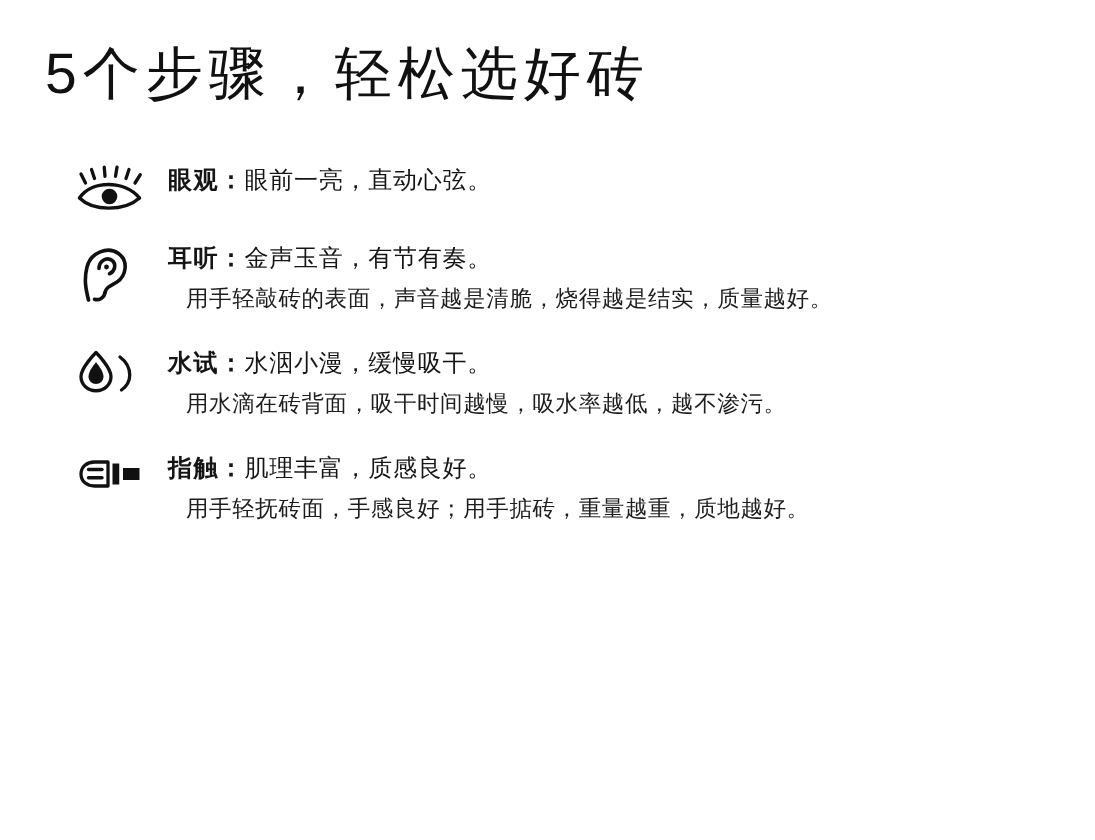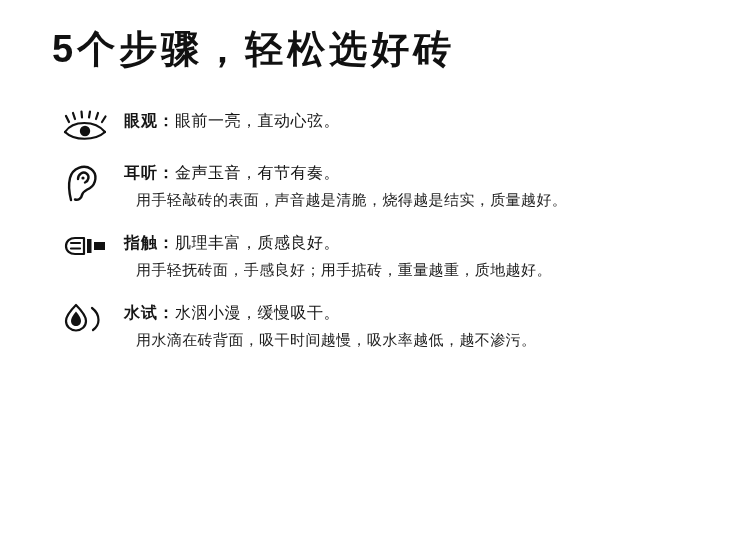--- a/index.html
+++ b/index.html
@@ -18,29 +18,28 @@
     position: relative;
     width: 730px;
     height: 560px;
     box-sizing: border-box;
   }
   .title {
     position: absolute;
     left: 30px;
     top: 24px;
     font-size: 38px;
-    font-weight: bold;
+    font-weight: normal;
     letter-spacing: 4px;
     color: #111111;
     white-space: nowrap;
-    margin-left: 22px;
   }
   .steps {
     position: absolute;
-    left: 62px;
+    left: 50px;
     top: 108px;
     width: 650px;
   }
   .step {
     display: flex;
     align-items: flex-start;
     margin-bottom: 16px;
   }
   .icon-cell {
     width: 62px;
@@ -122,53 +121,53 @@
         </svg>
       </div>
       <div class="text-cell">
         <div class="line-main">
           <span class="label">耳听：</span><span>金声玉音，有节有奏。</span>
         </div>
         <div class="line-sub">用手轻敲砖的表面，声音越是清脆，烧得越是结实，质量越好。</div>
       </div>
     </div>
 
+    <div class="step step-4">
+      <div class="icon-cell">
+        <svg width="46" height="32" viewBox="0 0 46 32">
+          <g fill="none" stroke="#111" stroke-width="2.2" stroke-linecap="round" stroke-linejoin="round">
+            <path d="M14 3 C14 3, 4 13, 4 19 C4 24.5, 8.5 28.5, 14 28.5 C19.5 28.5, 24 24.5, 24 19 C24 13, 14 3, 14 3 Z"></path>
+            <path d="M14 9.5 C14 9.5, 9 15, 9 19 C9 22, 11.3 24, 14 24 C16.7 24, 19 22, 19 19 C19 15, 14 9.5, 14 9.5 Z" fill="#111" stroke="none"></path>
+            <path d="M30 6 C34 9, 36.5 13.5, 36.5 18 C36.5 22, 34.5 25.5, 31 28"></path>
+          </g>
+        </svg>
+      </div>
+      <div class="text-cell">
+        <div class="line-main">
+          <span class="label">水试：</span><span>水洇小漫，缓慢吸干。</span>
+        </div>
+        <div class="line-sub">用水滴在砖背面，吸干时间越慢，吸水率越低，越不渗污。</div>
+      </div>
+    </div>
+
     <div class="step step-3">
       <div class="icon-cell">
         <svg width="46" height="34" viewBox="0 0 46 34">
           <g fill="none" stroke="#111" stroke-width="2.2" stroke-linecap="round" stroke-linejoin="round">
             <path d="M4 14 C4 9, 8 6, 13 6 L22 6 L22 22 L13 22 C8 22, 4 19, 4 14 Z"></path>
             <path d="M9 11 L18 11"></path>
             <path d="M9 16.5 L18 16.5"></path>
             <rect x="25" y="7" width="4.5" height="14" fill="#111" stroke="none"></rect>
             <rect x="32" y="10" width="11" height="8" fill="#111" stroke="none"></rect>
           </g>
         </svg>
       </div>
       <div class="text-cell">
         <div class="line-main">
           <span class="label">指触：</span><span>肌理丰富，质感良好。</span>
         </div>
         <div class="line-sub">用手轻抚砖面，手感良好；用手掂砖，重量越重，质地越好。</div>
       </div>
     </div>
 
-    <div class="step step-4">
-      <div class="icon-cell">
-        <svg width="46" height="32" viewBox="0 0 46 32">
-          <g fill="none" stroke="#111" stroke-width="2.2" stroke-linecap="round" stroke-linejoin="round">
-            <path d="M14 3 C14 3, 4 13, 4 19 C4 24.5, 8.5 28.5, 14 28.5 C19.5 28.5, 24 24.5, 24 19 C24 13, 14 3, 14 3 Z"></path>
-            <path d="M14 9.5 C14 9.5, 9 15, 9 19 C9 22, 11.3 24, 14 24 C16.7 24, 19 22, 19 19 C19 15, 14 9.5, 14 9.5 Z" fill="#111" stroke="none"></path>
-            <path d="M30 6 C34 9, 36.5 13.5, 36.5 18 C36.5 22, 34.5 25.5, 31 28"></path>
-          </g>
-        </svg>
-      </div>
-      <div class="text-cell">
-        <div class="line-main">
-          <span class="label">水试：</span><span>水洇小漫，缓慢吸干。</span>
-        </div>
-        <div class="line-sub">用水滴在砖背面，吸干时间越慢，吸水率越低，越不渗污。</div>
-      </div>
-    </div>
-
 
   </div>
 </div>
 
 </body></html>

